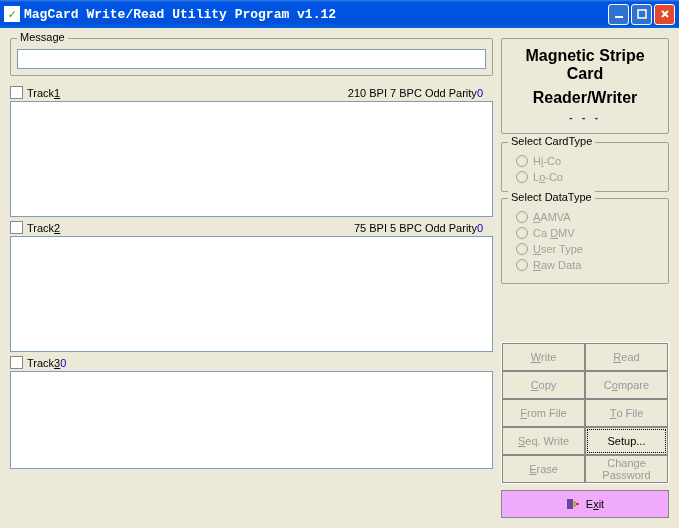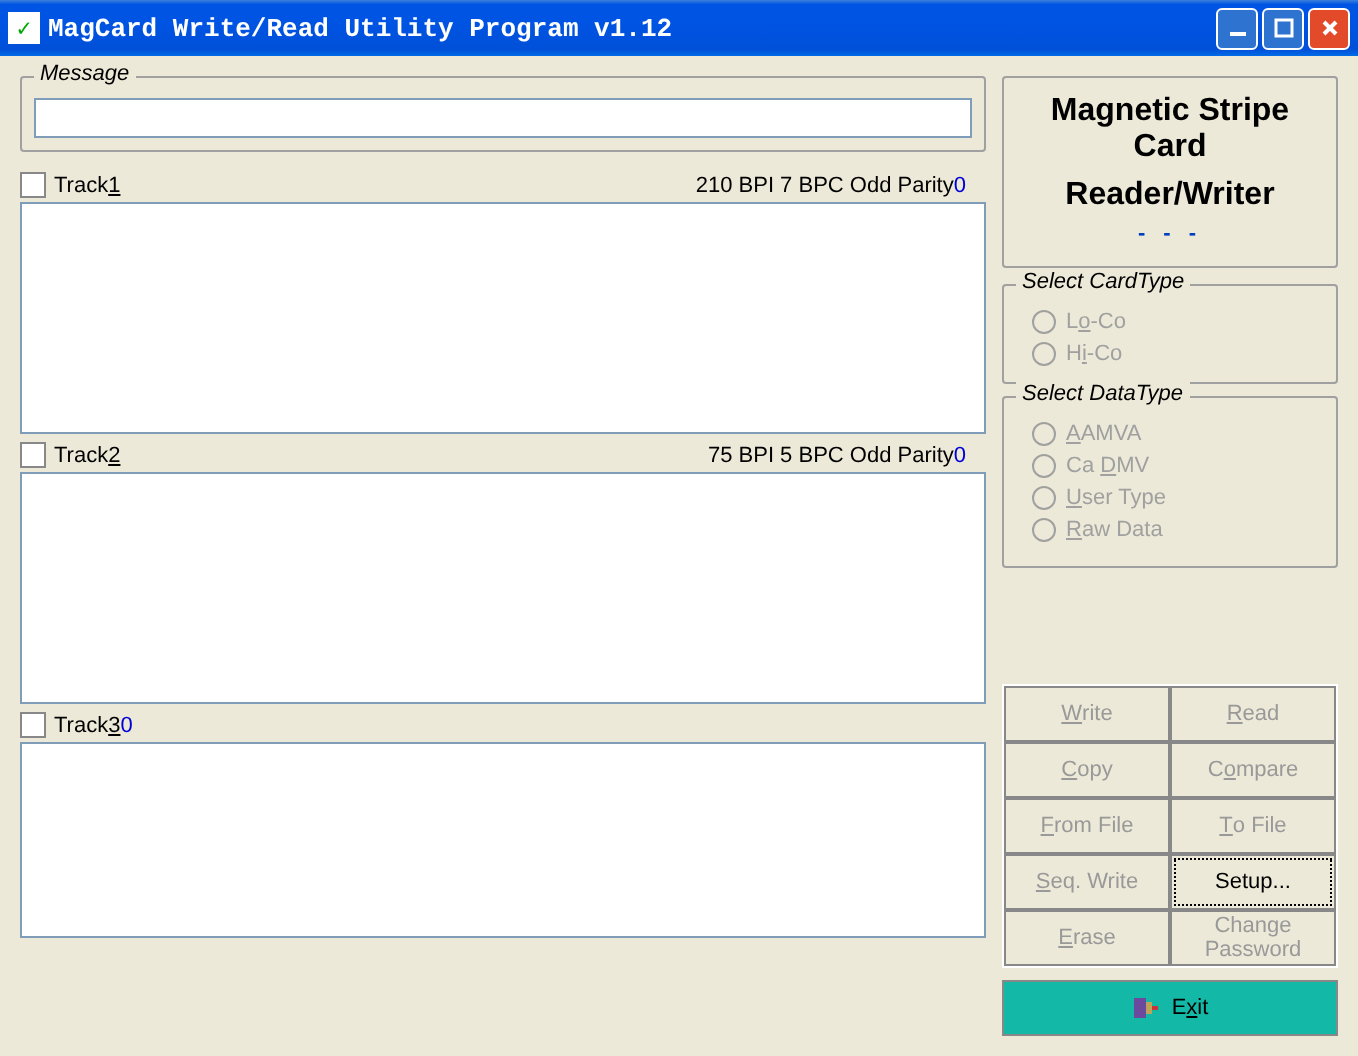--- a/index.html
+++ b/index.html
@@ -61,21 +61,20 @@
   padding: 10px 6px 6px 6px;
   margin-bottom: 6px;
 }
 .groupbox-label {
   position: absolute;
   top: -8px;
   left: 6px;
   background: #ece9d8;
   padding: 0 3px;
   font-size: 11px;
-  font-style: italic;
 }
 .msg-box .white-input {
   width: 100%;
   height: 20px;
   border: 1px solid #7f9db9;
   background: #fff;
 }
 .track-header {
   display: flex;
   align-items: center;
@@ -156,21 +155,21 @@
   position: relative;
 }
 .btn.focused {
   color: #000;
   outline: 1px dotted #000;
   outline-offset: -3px;
 }
 .exit-btn {
   height: 28px;
   border: 1px solid #888;
-  background: #14b8a6;
+  background: #f0abfc;
   display: flex;
   align-items: center;
   justify-content: center;
   gap: 6px;
   margin-top: 6px;
   color: #000;
 }
 .exit-icon {
   width: 14px; height: 14px;
   display: inline-flex;
@@ -243,25 +242,25 @@
     <div class="mag-header-box">
       <div class="mag-title">Magnetic Stripe Card</div>
       <div class="mag-title">Reader/Writer</div>
       <div class="mag-dash">- - -</div>
     </div>
 
     <div class="groupbox">
       <span class="groupbox-label">Select CardType</span>
       <div class="radio-row">
         <span class="radio"></span>
+        <span><span>H</span><span class="ul">i</span><span>-Co</span></span>
+      </div>
+      <div class="radio-row">
+        <span class="radio"></span>
         <span><span>L</span><span class="ul">o</span><span>-Co</span></span>
-      </div>
-      <div class="radio-row">
-        <span class="radio"></span>
-        <span><span>H</span><span class="ul">i</span><span>-Co</span></span>
       </div>
     </div>
 
     <div class="groupbox" style="padding-bottom:10px;text-align:right;">
       <span class="groupbox-label">Select DataType</span>
       <div class="radio-row">
         <span class="radio"></span>
         <span><span></span><span class="ul">A</span><span>AMVA</span></span>
       </div>
       <div class="radio-row">

